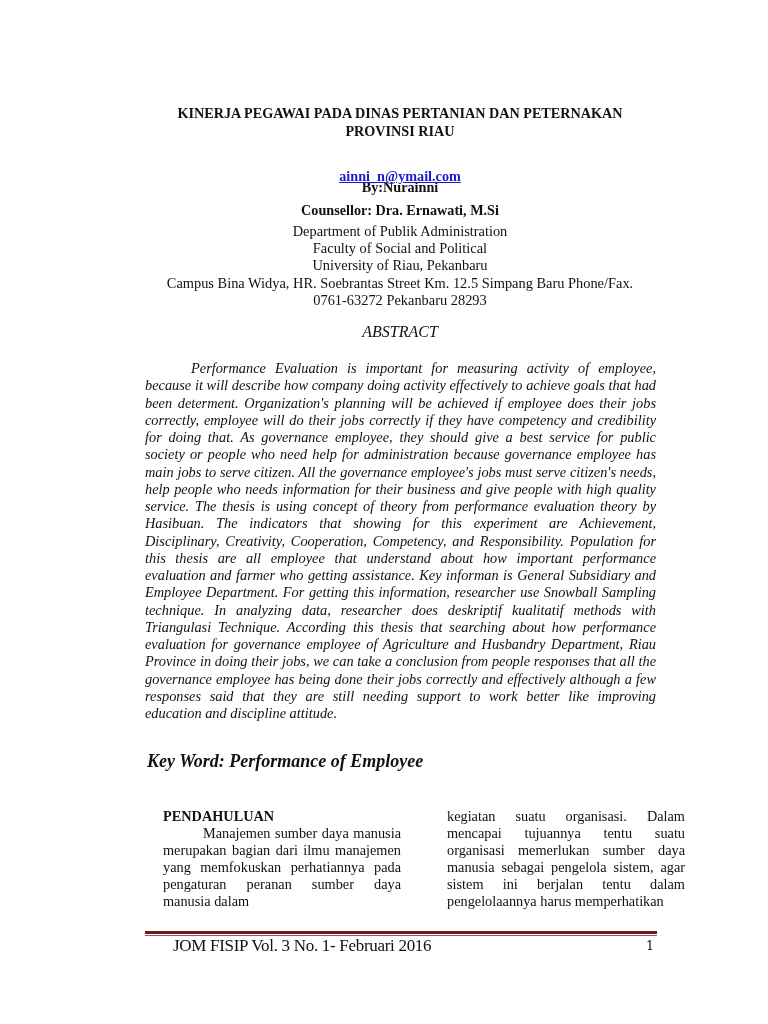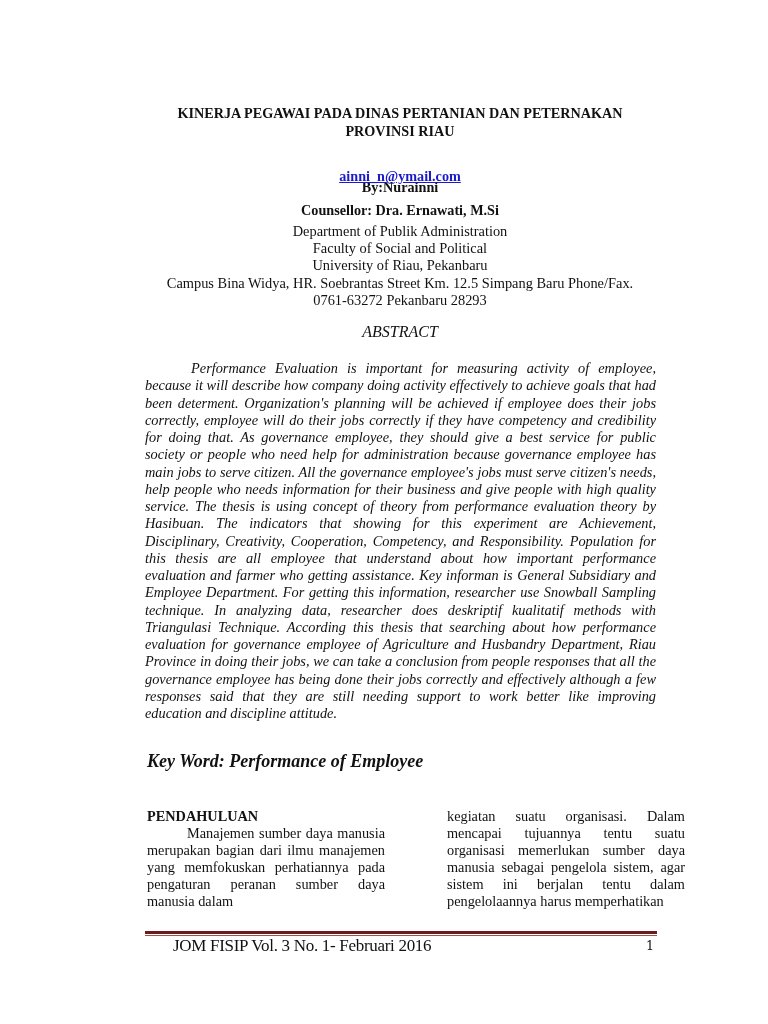--- a/index.html
+++ b/index.html
@@ -10,21 +10,21 @@
   .by { top: 150px; font-weight: bold; font-size: 14.2px; line-height: 18px; margin-top: 28px; }
   .email { top: 167px; font-weight: bold; font-size: 14.2px; line-height: 18px; }
   .email a { color: #1a1acc; text-decoration: underline; }
   .counsellor { top: 201px; font-weight: bold; font-size: 14.2px; line-height: 18px; }
   .affil { top: 223px; font-size: 14.4px; line-height: 17.2px; }
   .affil div { white-space: nowrap; }
   .abstract-head { top: 323px; font-weight: normal; font-style: italic; font-size: 16px; line-height: 18px; }
   .abstract-body { position: absolute; left: 133px; top: 348px; width: 511px; font-style: italic; font-size: 14.35px; line-height: 17.25px; text-align: justify; text-indent: 46px; margin: 12px; }
   .keyword { position: absolute; left: 147px; top: 752px; font-weight: bold; font-style: italic; font-size: 18px; line-height: 18px; }
   .col { position: absolute; top: 808px; width: 238px; font-size: 14.3px; line-height: 17.1px; text-align: justify; }
-  .col-left { left: 147px; }
+  .col-left { left: 163px; }
   .col-right { left: 447px; }
   .section-head { font-weight: bold; display: block; text-align: left; }
   .indent { text-indent: 40px; display: block; }
   .footer-rule { position: absolute; left: 145px; top: 931px; width: 512px; height: 3px; background: #6b1c1c; }
   .footer-rule2 { position: absolute; left: 145px; top: 935px; width: 512px; height: 1px; background: #a05050; }
   .footer-text { position: absolute; left: 145px; top: 938px; font-family: Liberation Serif, serif; font-size: 17px; line-height: 16px; letter-spacing: -0.3px; margin-left: 28px; }
   .footer-page { position: absolute; left: 646px; top: 938px; font-family: "DejaVu Serif", serif; font-size: 12.6px; line-height: 16px; }
 </style>
 </head>
 <body>

